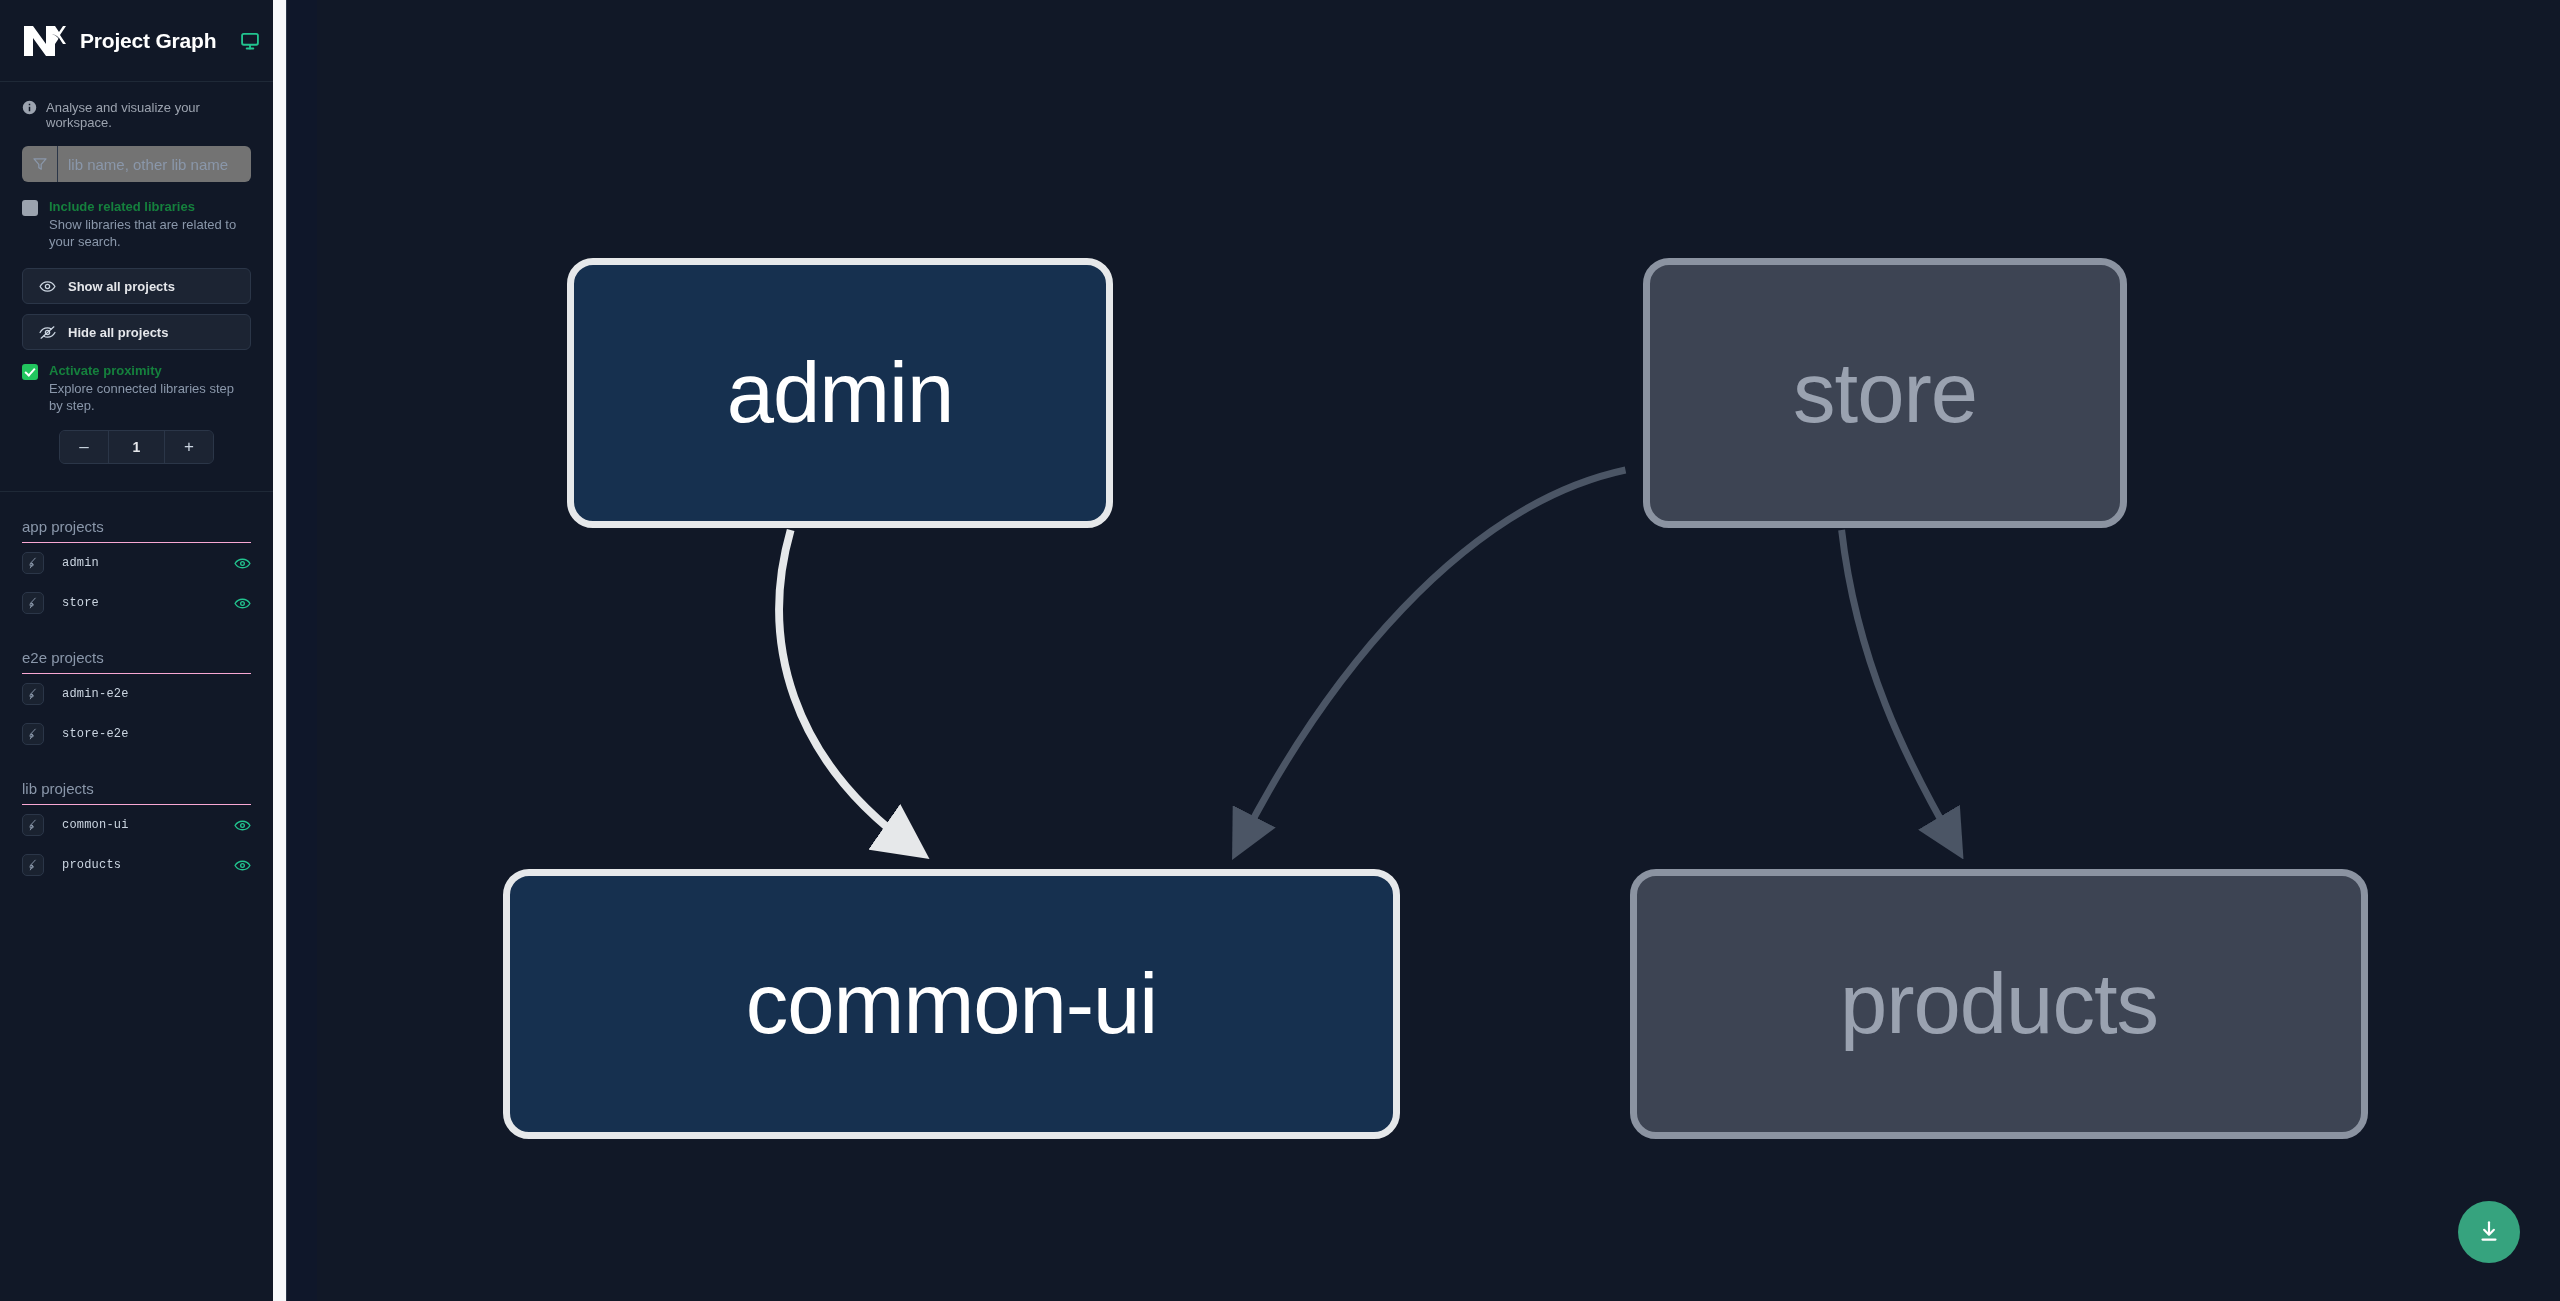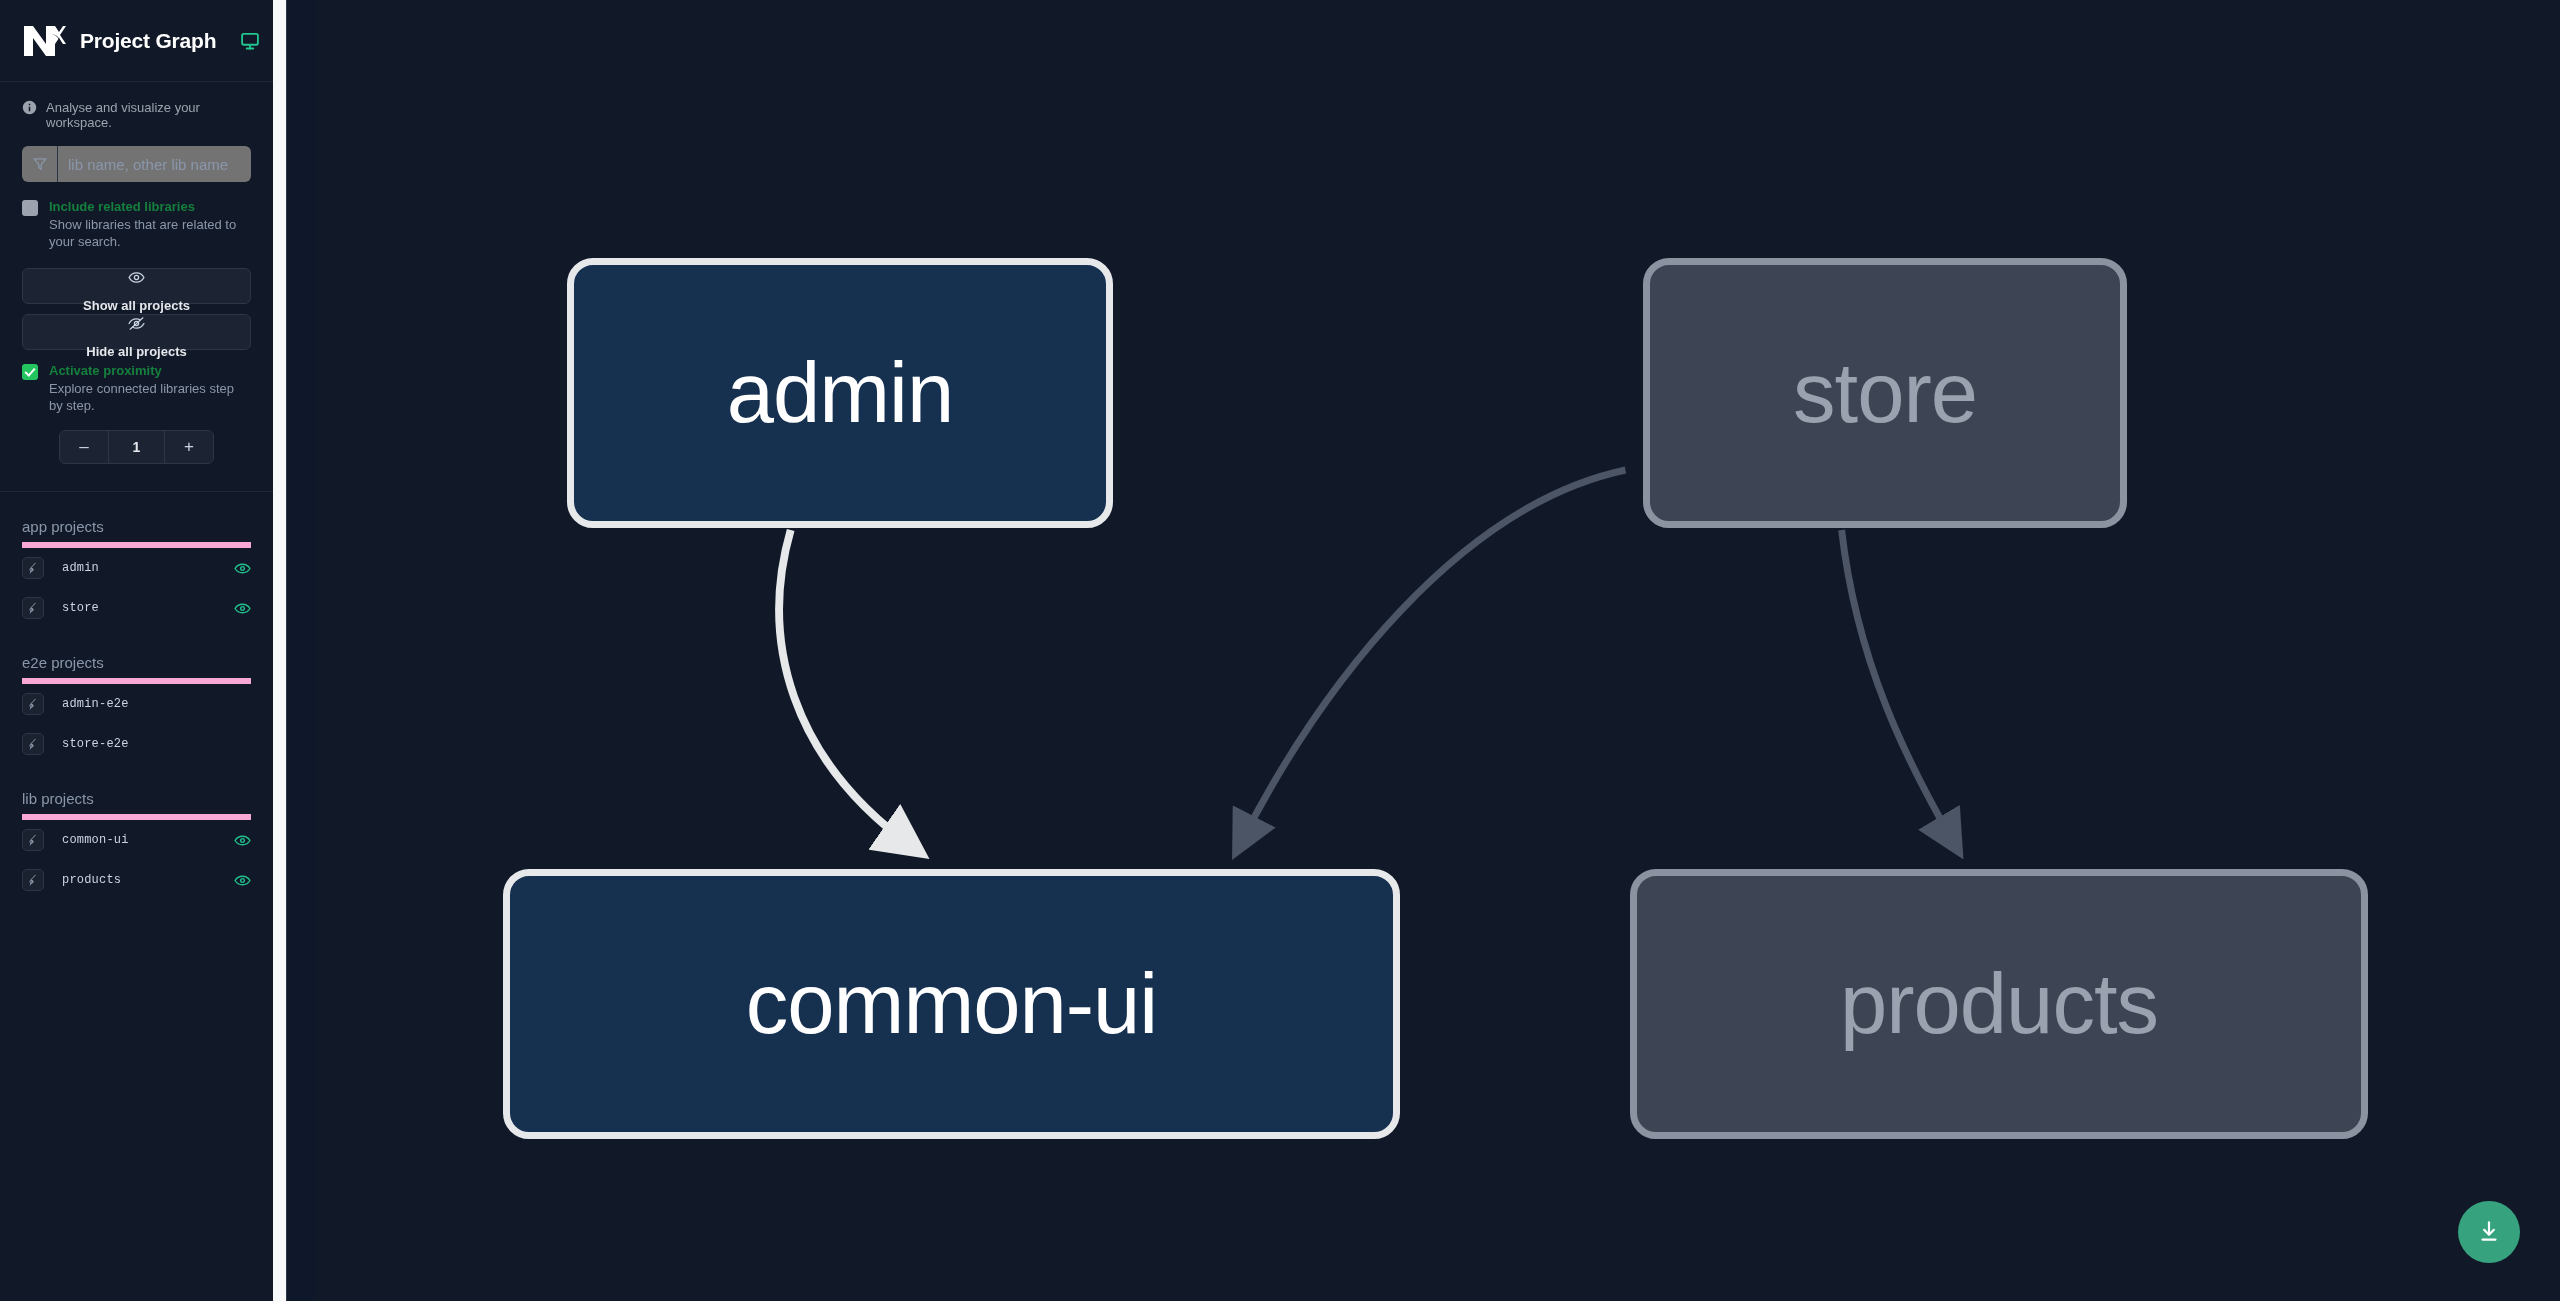--- a/index.html
+++ b/index.html
@@ -86,24 +86,24 @@
   .opt-title { color: #15803d; font-size: 13px; font-weight: 700; line-height: 17px; }
   .opt-desc  { color: #8a97aa; font-size: 13px; line-height: 17px; margin-top: 1px; }
 
   .btn-wrap { padding: 18px 22px 0 22px; }
   .sb-btn {
     display: flex; align-items: center; gap: 12px;
     width: 100%; height: 36px;
     background: #1c2433;
     border: 1px solid #2b3648;
     border-radius: 6px;
-    padding: 0 16px;
+    padding: 16px 16px;
     color: #e5e7eb; font-size: 13px; font-weight: 700;
     font-family: "Liberation Sans", sans-serif;
-    cursor: pointer; text-align: left; flex-direction: column;
+    cursor: pointer; text-align: left;
   }
   .sb-btn + .sb-btn { margin-top: 10px; }
   .sb-btn svg { width: 17px; height: 17px; flex: 0 0 17px; }
 
   .stepper-wrap { display: flex; justify-content: center; padding: 16px 22px 0 22px; }
   .stepper {
     display: flex; align-items: stretch;
     border: 1px solid #2b3648; border-radius: 6px; overflow: hidden;
     background: #1c2433;
   }
@@ -121,21 +121,21 @@
     color: #e5e7eb; font-size: 14px; font-weight: 700;
     display: flex; align-items: center; justify-content: center;
   }
 
   .sb-divider { height: 1px; background: #1f2937; margin: 27px 0 0 0; }
 
   .grp { padding: 0 22px; }
   .grp-title {
     color: #8a97aa; font-size: 15px;
     padding: 26px 0 7px 0;
-    border-bottom: 6px solid #f9a8d4;
+    border-bottom: 1px solid #f9a8d4;
   }
   .proj-row {
     display: flex; align-items: center;
     height: 40px; gap: 18px;
   }
   .proj-icon {
     width: 22px; height: 22px; flex: 0 0 22px;
     border: 1px solid #2b3648; border-radius: 5px;
     background: #1a2230;
     display: flex; align-items: center; justify-content: center;

